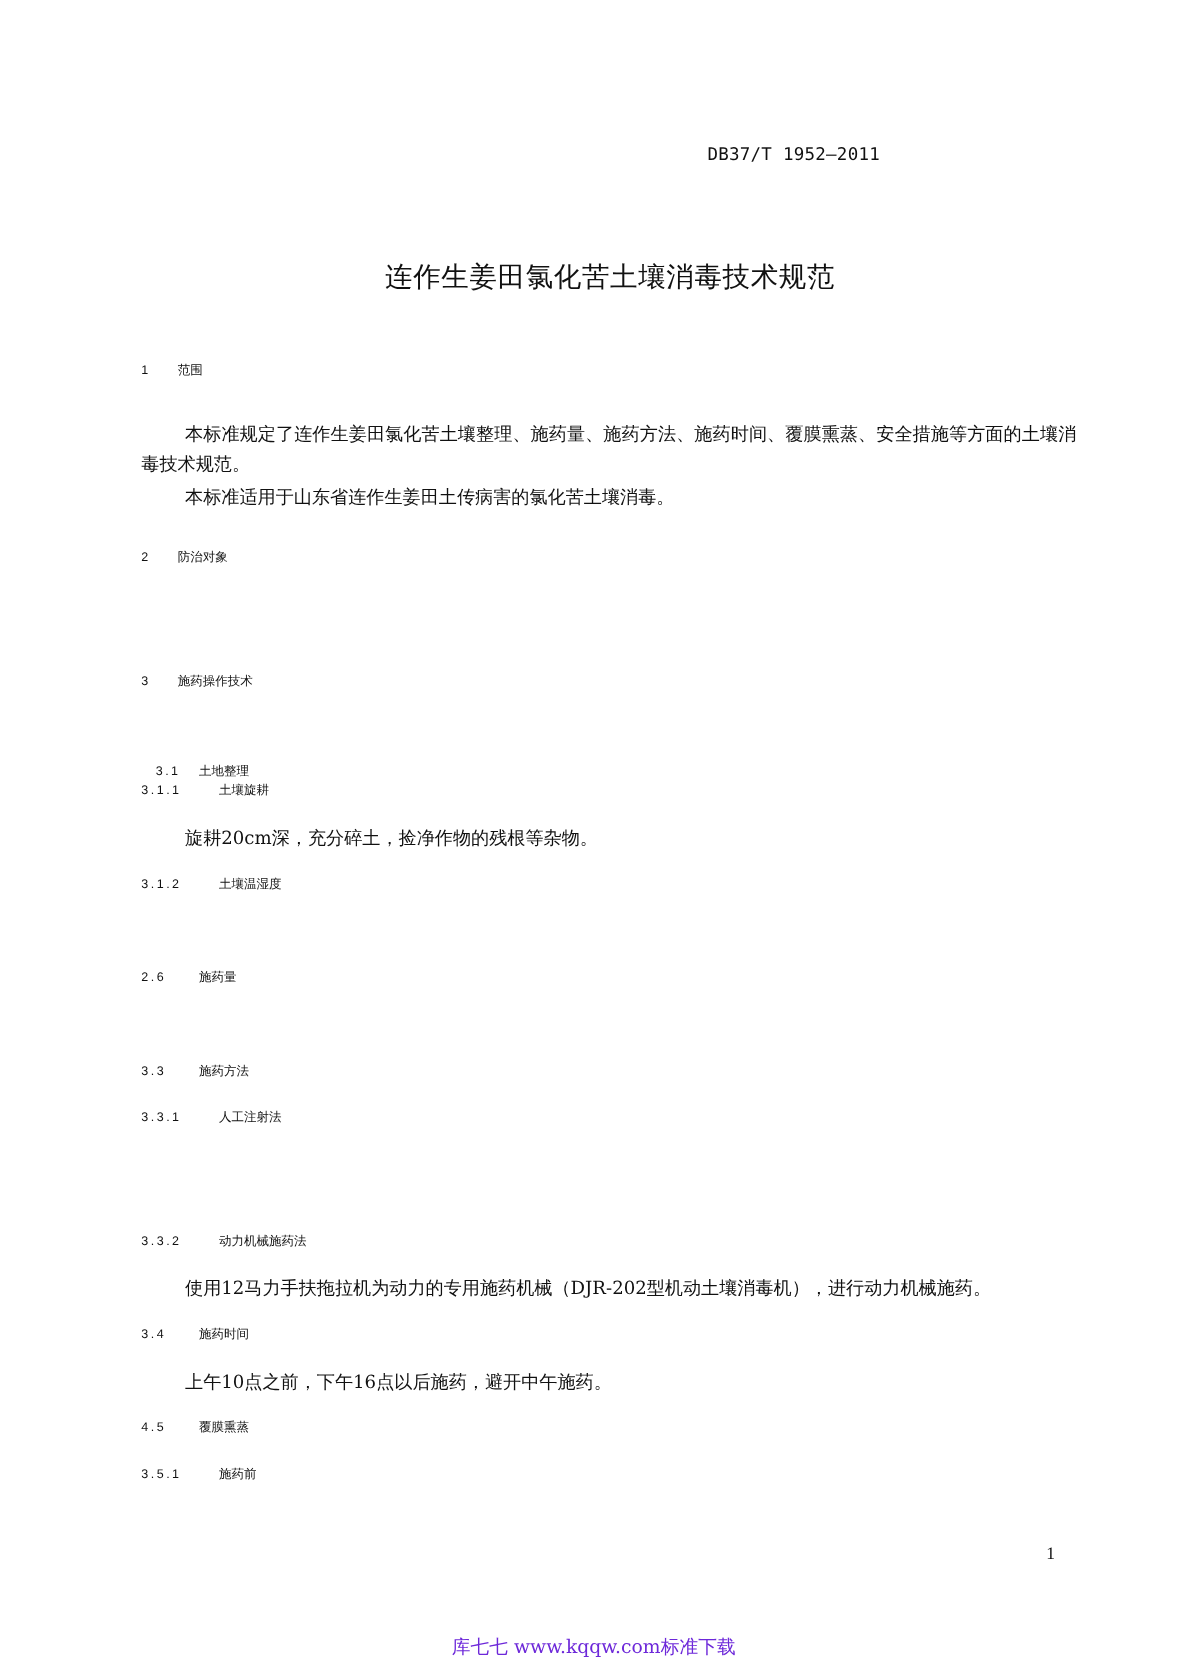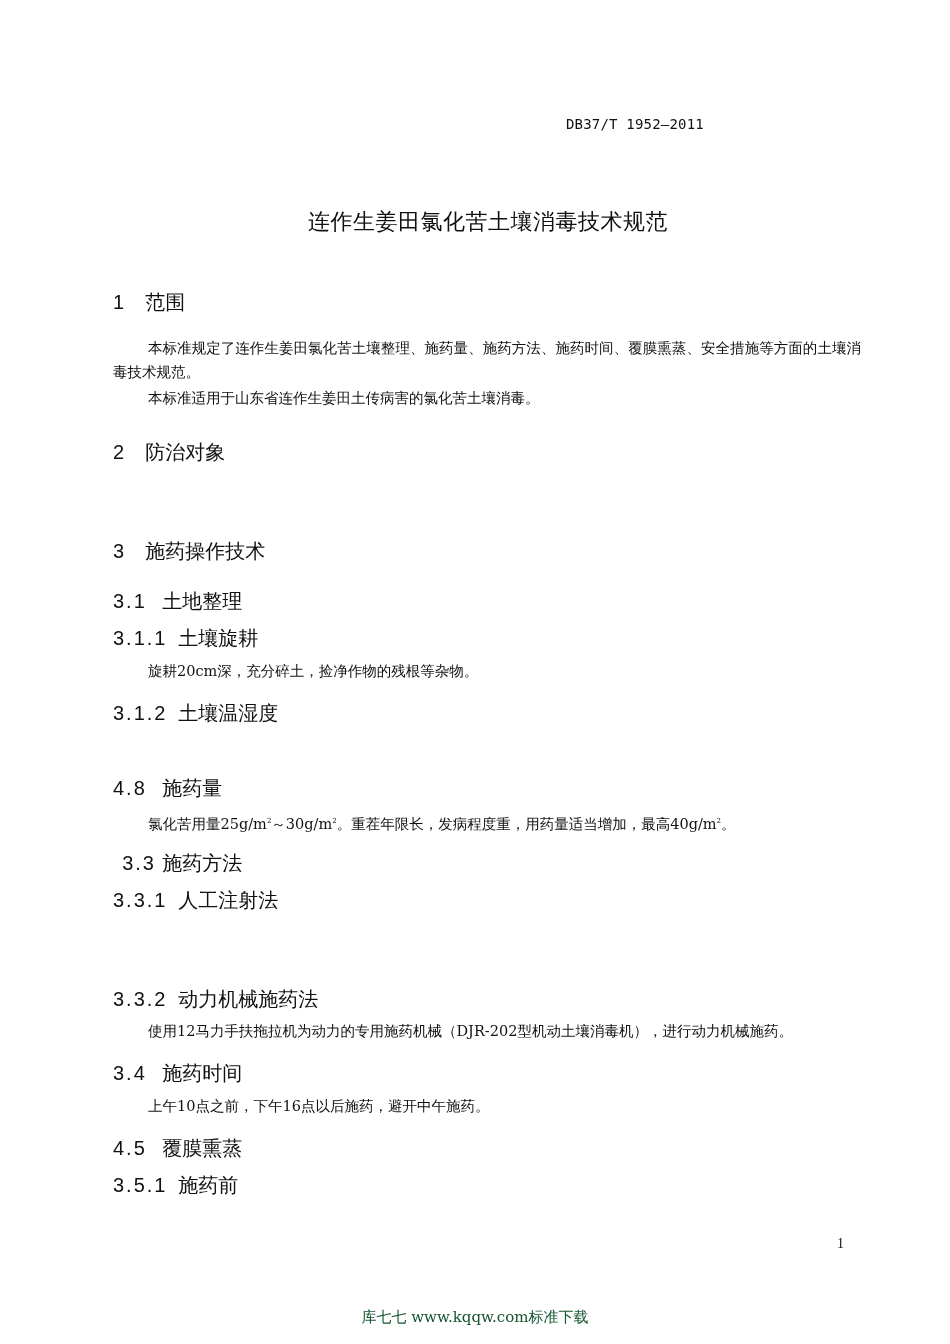--- a/index.html
+++ b/index.html
@@ -1,29 +1,29 @@
 <!DOCTYPE html>
 <html><head>
 <meta charset="utf-8">
 <style>
   html, body { margin: 0; padding: 0; background: #ffffff; }
   body { width: 950px; height: 1344px; position: relative; overflow: hidden; color: #111; }
   .page { position: absolute; left: 0; top: 0; width: 796px; height: 1344px; }
   .std-code { position: absolute; right: 92px; top: 116px; font-family: "DejaVu Sans Mono", "Liberation Mono", monospace; font-size: 14px; letter-spacing: 0.2px; }
   .doc-title { position: absolute; left: 0; width: 976px; top: 207px; text-align: center; font-family: "DejaVu Sans", sans-serif; font-size: 22px; letter-spacing: 0.5px; }
-  .h { position: absolute; left: 113px; font-family: "DejaVu Sans", sans-serif; font-size: 20px; white-space: nowrap; }
+  .h { position: absolute; left: 113px; font-family: "DejaVu Sans", sans-serif; font-size: 10px; white-space: nowrap; }
   .h .num { display: inline-block; font-family: "Liberation Sans", sans-serif; letter-spacing: 2px; }
   .h .num.l1 { width: 26px; }
   .h .num.l2 { width: 43px; }
   .h .num.l3 { width: 59px; }
   .p { position: absolute; left: 113px; width: 748px; font-family: "DejaVu Serif", serif; font-size: 14.5px; line-height: 24px; text-indent: 35px; text-align: justify; }
   .p.single { white-space: nowrap; }
   sup { font-size: 7px; vertical-align: 6px; }
   .page-num { position: absolute; left: 837px; top: 1236px; font-family: "Liberation Serif", serif; font-size: 14px; }
-  .footer { position: absolute; left: 0; width: 950px; top: 1308px; text-align: center; font-family: "DejaVu Serif", serif; font-size: 15px; color: #14532d; }
+  .footer { position: absolute; left: 0; width: 950px; top: 1308px; text-align: center; font-family: "DejaVu Serif", serif; font-size: 15px; color: #6d28d9; }
 </style>
 </head>
 <body>
 
 <div class="page">
 
   <div class="std-code">DB37/T 1952—2011</div>
 
   <div class="doc-title">连作生姜田氯化苦土壤消毒技术规范</div>
 
@@ -37,45 +37,42 @@
   <div class="h" style="top:439px;">
     <span class="num l1">2</span>
     <span>防治对象</span>
   </div>
 
   <div class="h" style="top:538px;">
     <span class="num l1">3</span>
     <span>施药操作技术</span>
   </div>
 
-  <div class="h" style="top:588px;">
+  <div class="h" style="top:610px;text-align:center;">
     <span class="num l2">3.1</span>
     <span>土地整理</span>
   </div>
 
   <div class="h" style="top:625px;">
     <span class="num l3">3.1.1</span>
     <span>土壤旋耕</span>
   </div>
   <div class="p single" style="top:659px;">旋耕20cm深，充分碎土，捡净作物的残根等杂物。</div>
 
   <div class="h" style="top:700px;">
     <span class="num l3">3.1.2</span>
     <span>土壤温湿度</span>
   </div>
 
   <div class="h" style="top:775px;">
-    <span class="num l2">4.8</span>
+    <span class="num l2">2.6</span>
     <span>施药量</span>
   </div>
-  <div class="p single" style="top:809px;">
-    <span>氯化苦用量25g/m</span><sup>2</sup><span>～30g/m</span><sup>2</sup><span>。重茬年限长，发病程度重，用药量适当增加，最高40g/m</span><sup>2</sup><span>。</span>
-  </div>
 
-  <div class="h" style="top:850px;text-align:right;">
+  <div class="h" style="top:850px;">
     <span class="num l2">3.3</span>
     <span>施药方法</span>
   </div>
 
   <div class="h" style="top:887px;">
     <span class="num l3">3.3.1</span>
     <span>人工注射法</span>
   </div>
 
   <div class="h" style="top:986px;">

